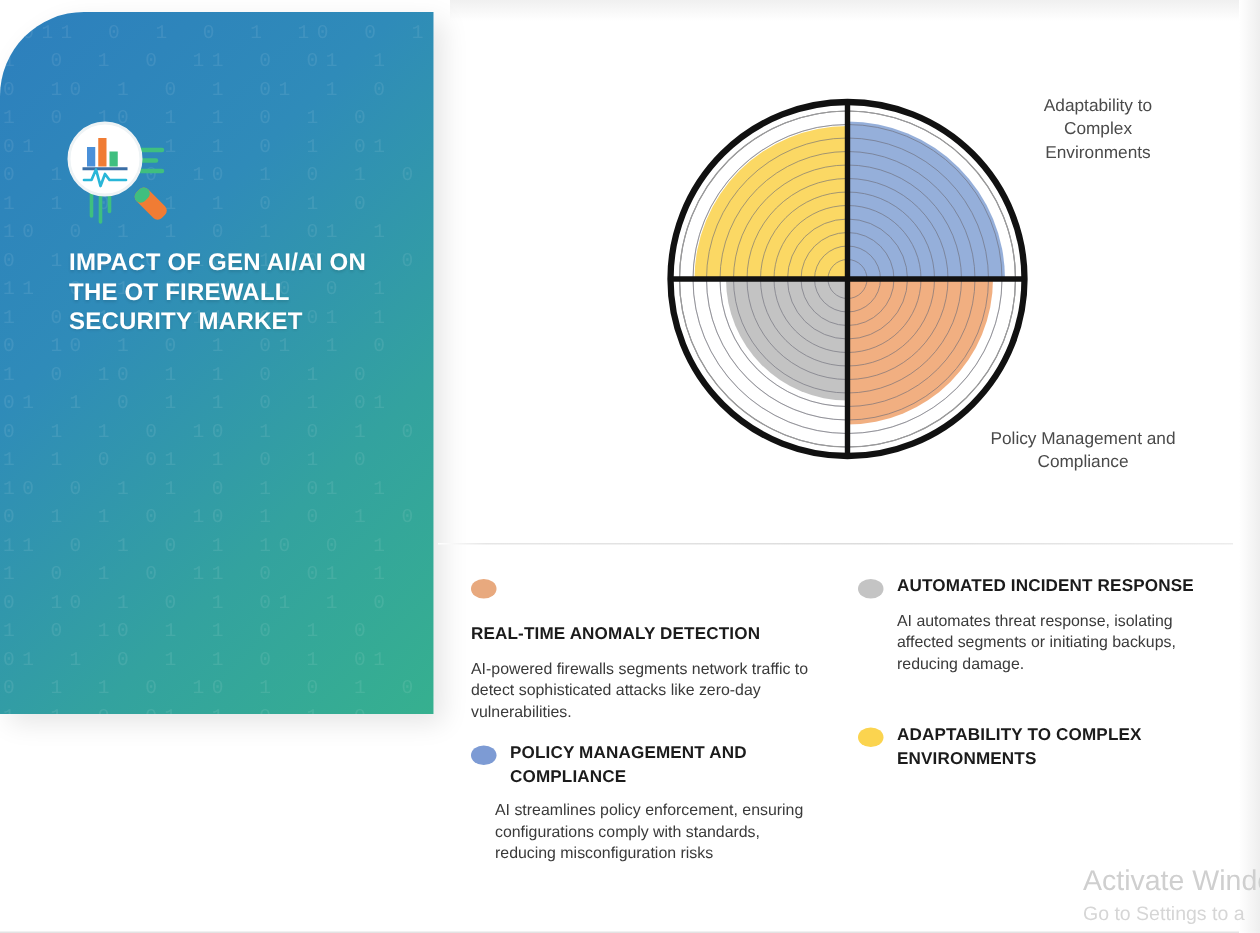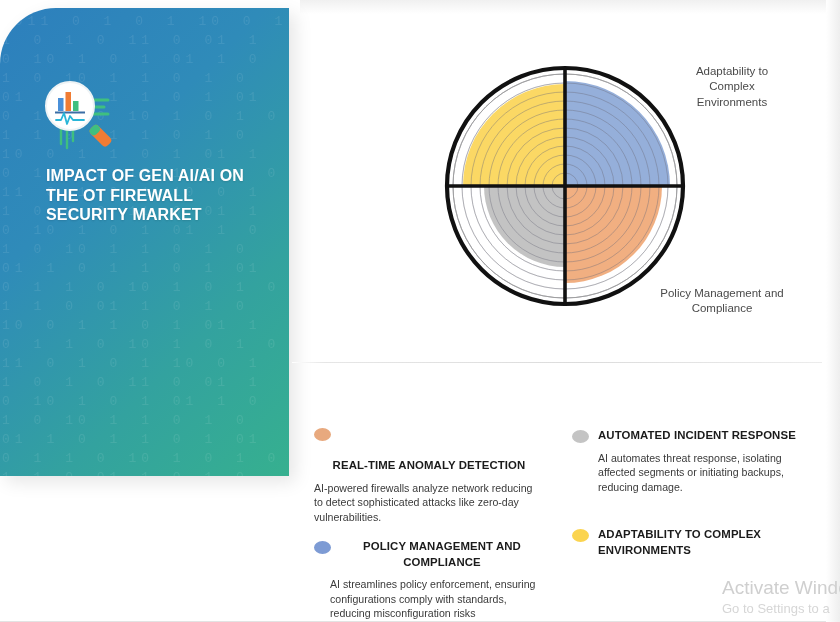--- a/index.html
+++ b/index.html
@@ -108,35 +108,35 @@
     position: absolute;
     left: 300px; top: 380px;
     width: 540px; height: 220px;
   }
   .legend-item { position: absolute; }
   .li-1 { left: 14px;  top: 4px;   width: 230px; }
   .li-2 { left: 14px;  top: 115px; width: 230px; }
   .li-3 { left: 272px; top: 4px;   width: 250px; }
   .li-4 { left: 272px; top: 103px; width: 262px; }
 
-  .li-head { display: flex; align-items: flex-start; gap: 9px; margin-top: 44px; }
+  .li-head { display: flex; align-items: flex-start; gap: 9px; }
   .bullet {
     flex: 0 0 auto;
     width: 17px; height: 13px;
     border-radius: 50%;
     margin-top: 2px;
   }
   .li-title {
     font-weight: bold;
     font-size: 11.4px;
     line-height: 15.5px;
     color: #1b1b1b;
     letter-spacing: .1px;
   }
-  .li-1 .li-title, .li-2 .li-title { margin-top: 17px; text-align: center; }
+  .li-1 .li-title, .li-2 .li-title { margin-top: 17px; }
   .li-1 .li-head { display: block; }
   .li-2 .li-head { display: flex; }
   .li-2 .li-title { margin-top: 0; }
   .li-desc {
     margin-top: 7px;
     font-size: 10.6px;
     line-height: 14.6px;
     color: #3a3a3a;
   }
   .li-3 .li-desc, .li-4 .li-desc { margin-left: 26px; }
@@ -282,21 +282,21 @@
 
   <div class="divider"></div>
 
   <div class="legend">
 
     <div class="legend-item li-1">
       <div class="li-head">
         <div class="bullet" style="background:#e8a97e"></div>
         <div class="li-title">REAL-TIME ANOMALY DETECTION</div>
       </div>
-      <div class="li-desc">AI-powered firewalls analyze network reducing to detect sophisticated attacks like zero-day vulnerabilities.</div>
+      <div class="li-desc">AI-powered firewalls segments network traffic to detect sophisticated attacks like zero-day vulnerabilities.</div>
     </div>
 
     <div class="legend-item li-2">
       <div class="li-head">
         <div class="bullet" style="background:#7d9bd4"></div>
         <div class="li-title">POLICY MANAGEMENT AND COMPLIANCE</div>
       </div>
       <div class="li-desc">AI streamlines policy enforcement, ensuring configurations comply with standards, reducing misconfiguration risks</div>
     </div>
 

